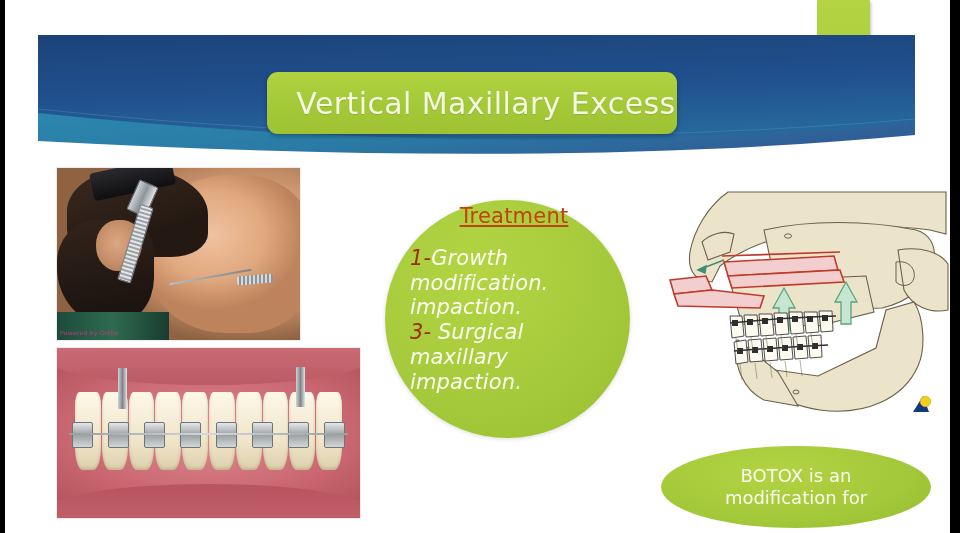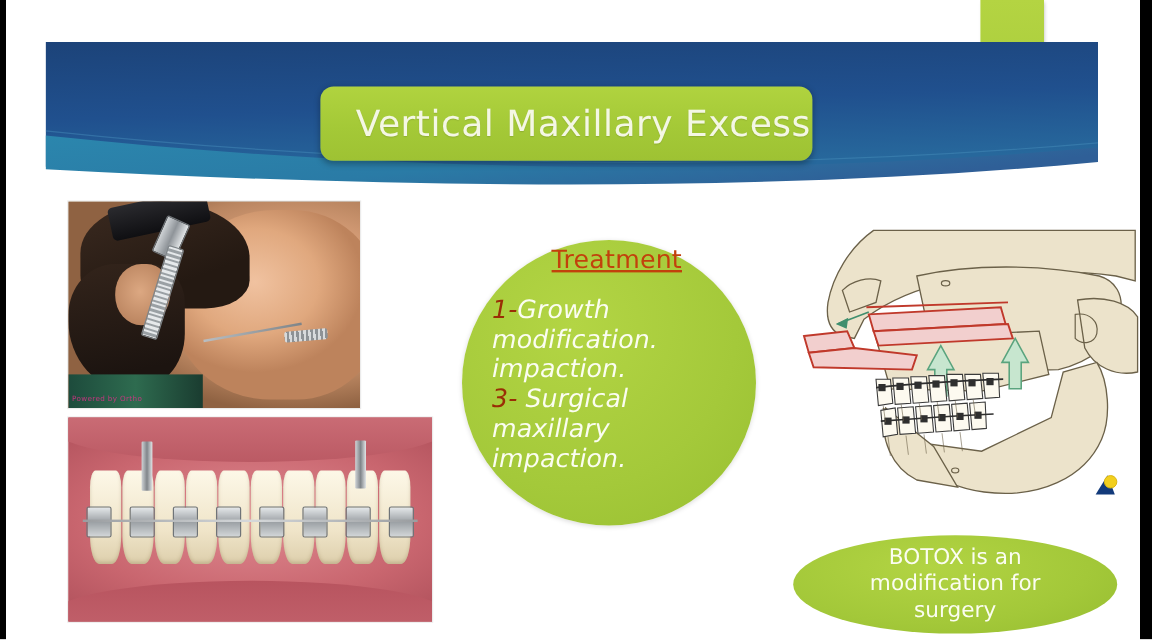--- a/index.html
+++ b/index.html
@@ -353,17 +353,16 @@
     <svg width="22" height="20" viewBox="0 0 22 20">
       <path d="M2,18 L12,2 L18,18 Z" fill="#123a7a"></path>
       <circle cx="14.5" cy="7.5" r="5.2" fill="#f2cf1e" stroke="#d9b510" stroke-width="0.8"></circle>
     </svg>
   </div>
 
   <div class="botox">
     <div class="botox-text">
       <span>BOTOX is an</span>
       <span>modification for</span>
-      <span>surgery</span>
     </div>
   </div>
 
 </div>
 
 </body></html>

